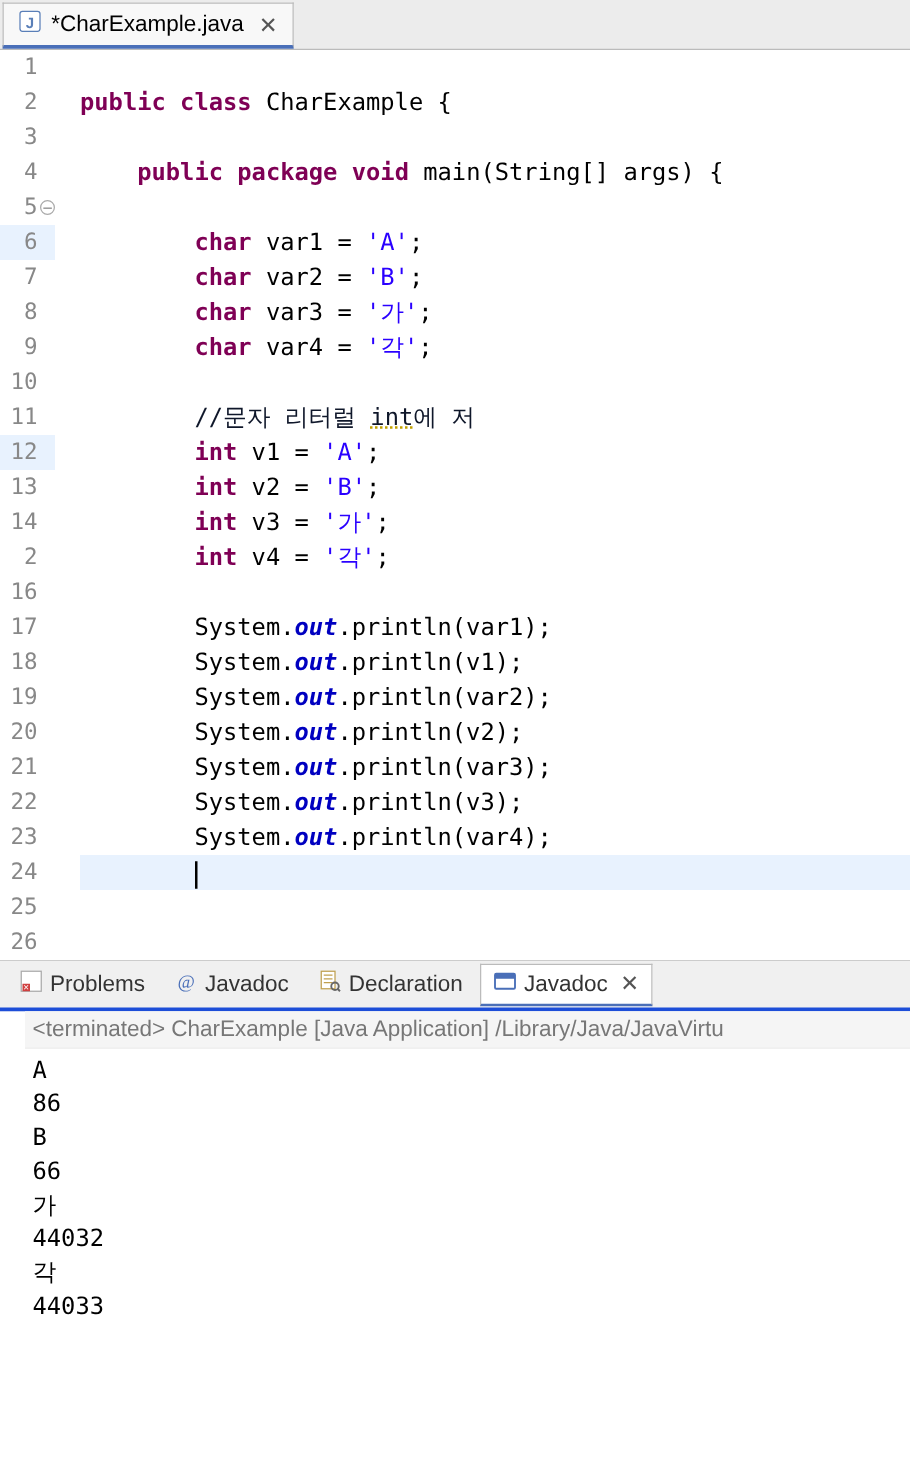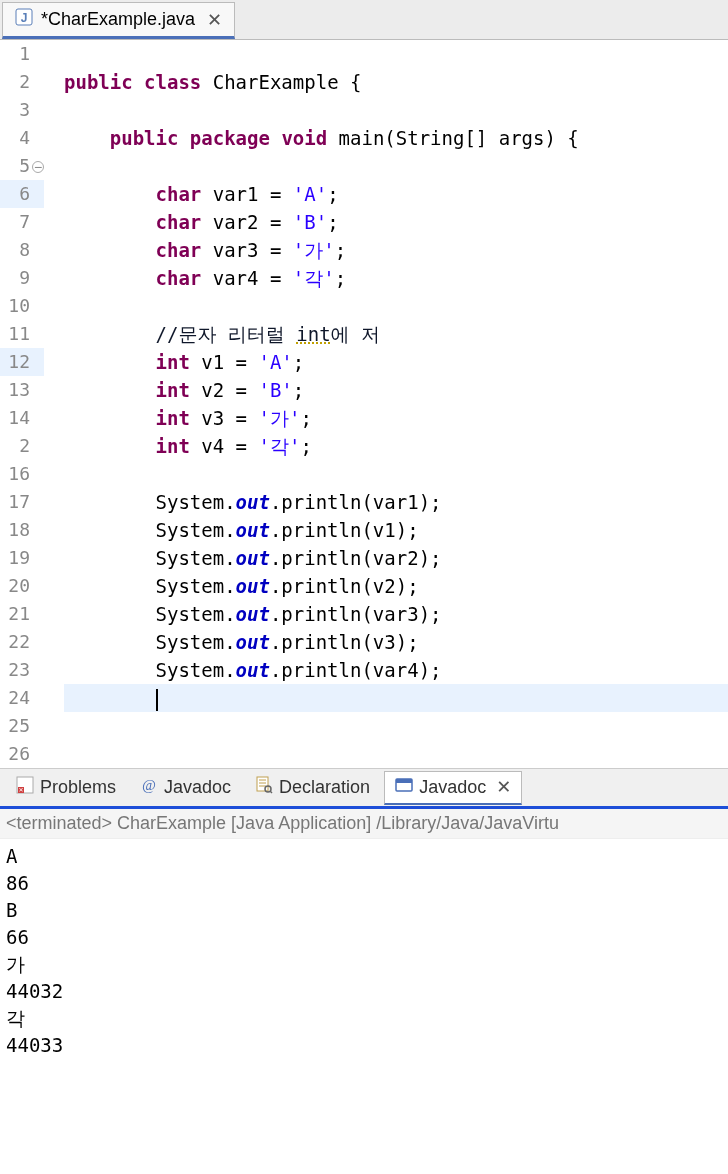--- a/index.html
+++ b/index.html
@@ -126,20 +126,21 @@
   cursor: pointer;
 }
 .bottom-tab.active {
   background: #fff;
   border: 1px solid #bbb;
   border-bottom: 2px solid #4a6fb8;
 }
 .console-body {
   font-family: Arial, sans-serif;
   font-size: 18px;
+  padding-left: 20px;
 }
 .console-status {
   color: #777;
   padding: 4px 6px;
   white-space: nowrap;
   overflow: hidden;
   background: #f5f5f5;
   border-bottom: 1px solid #eee;
 }
 .console-out {

